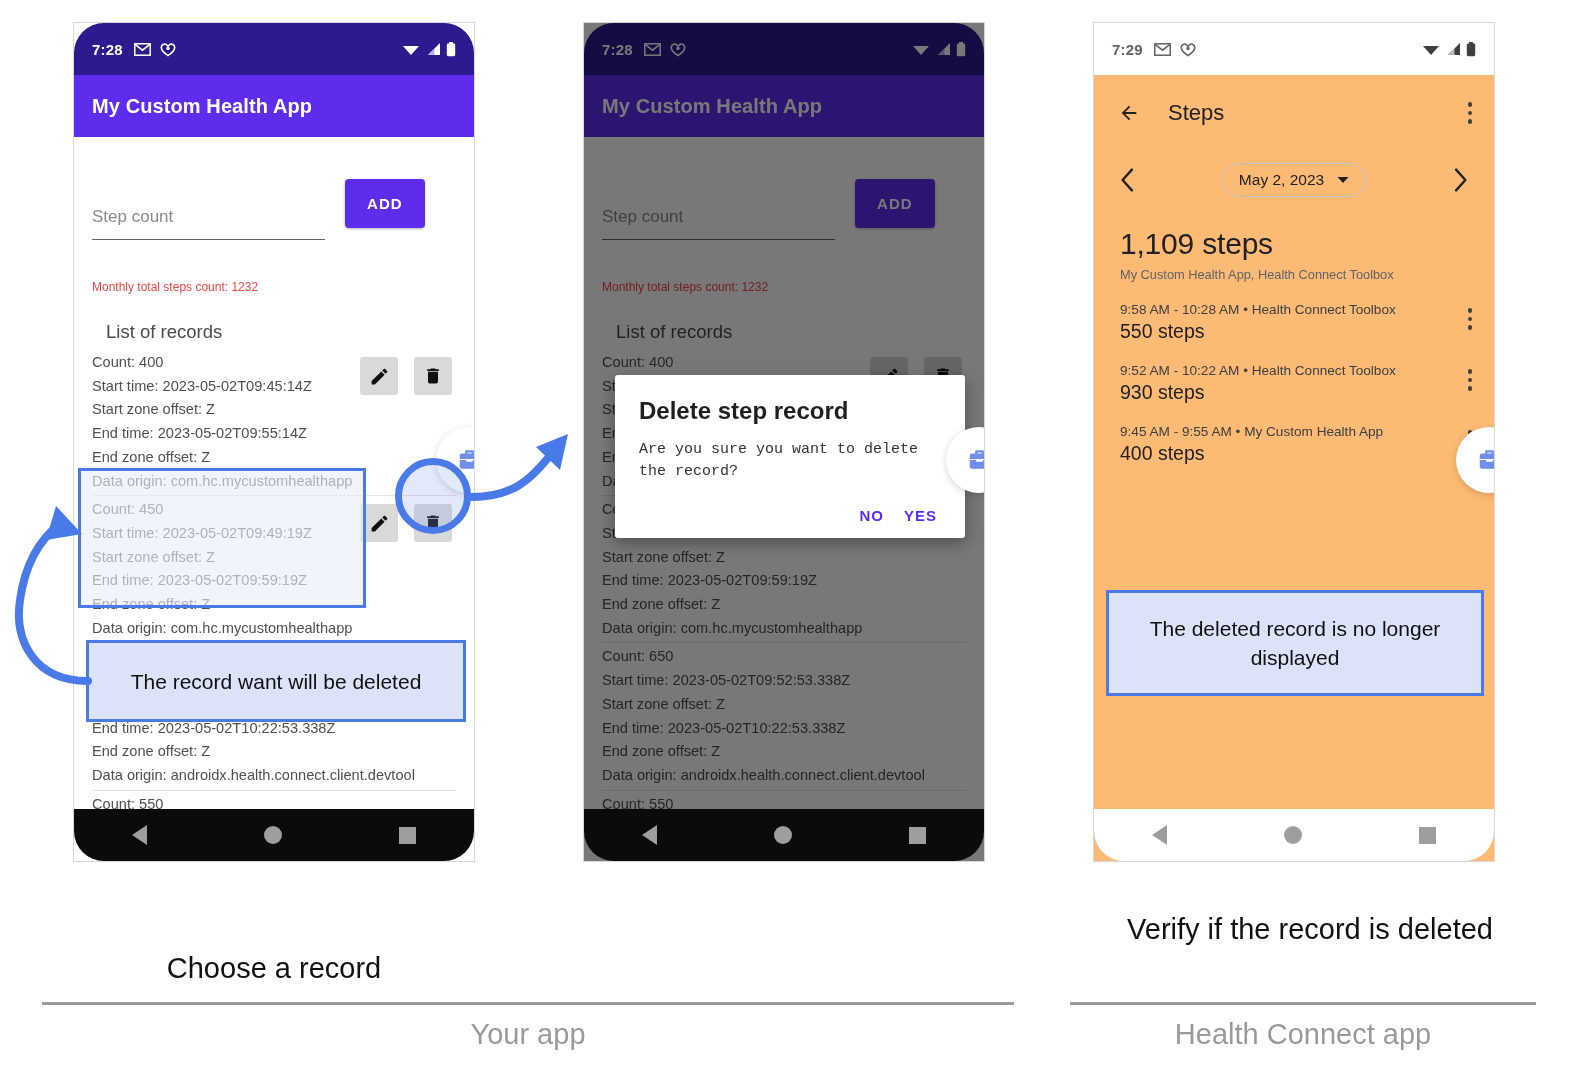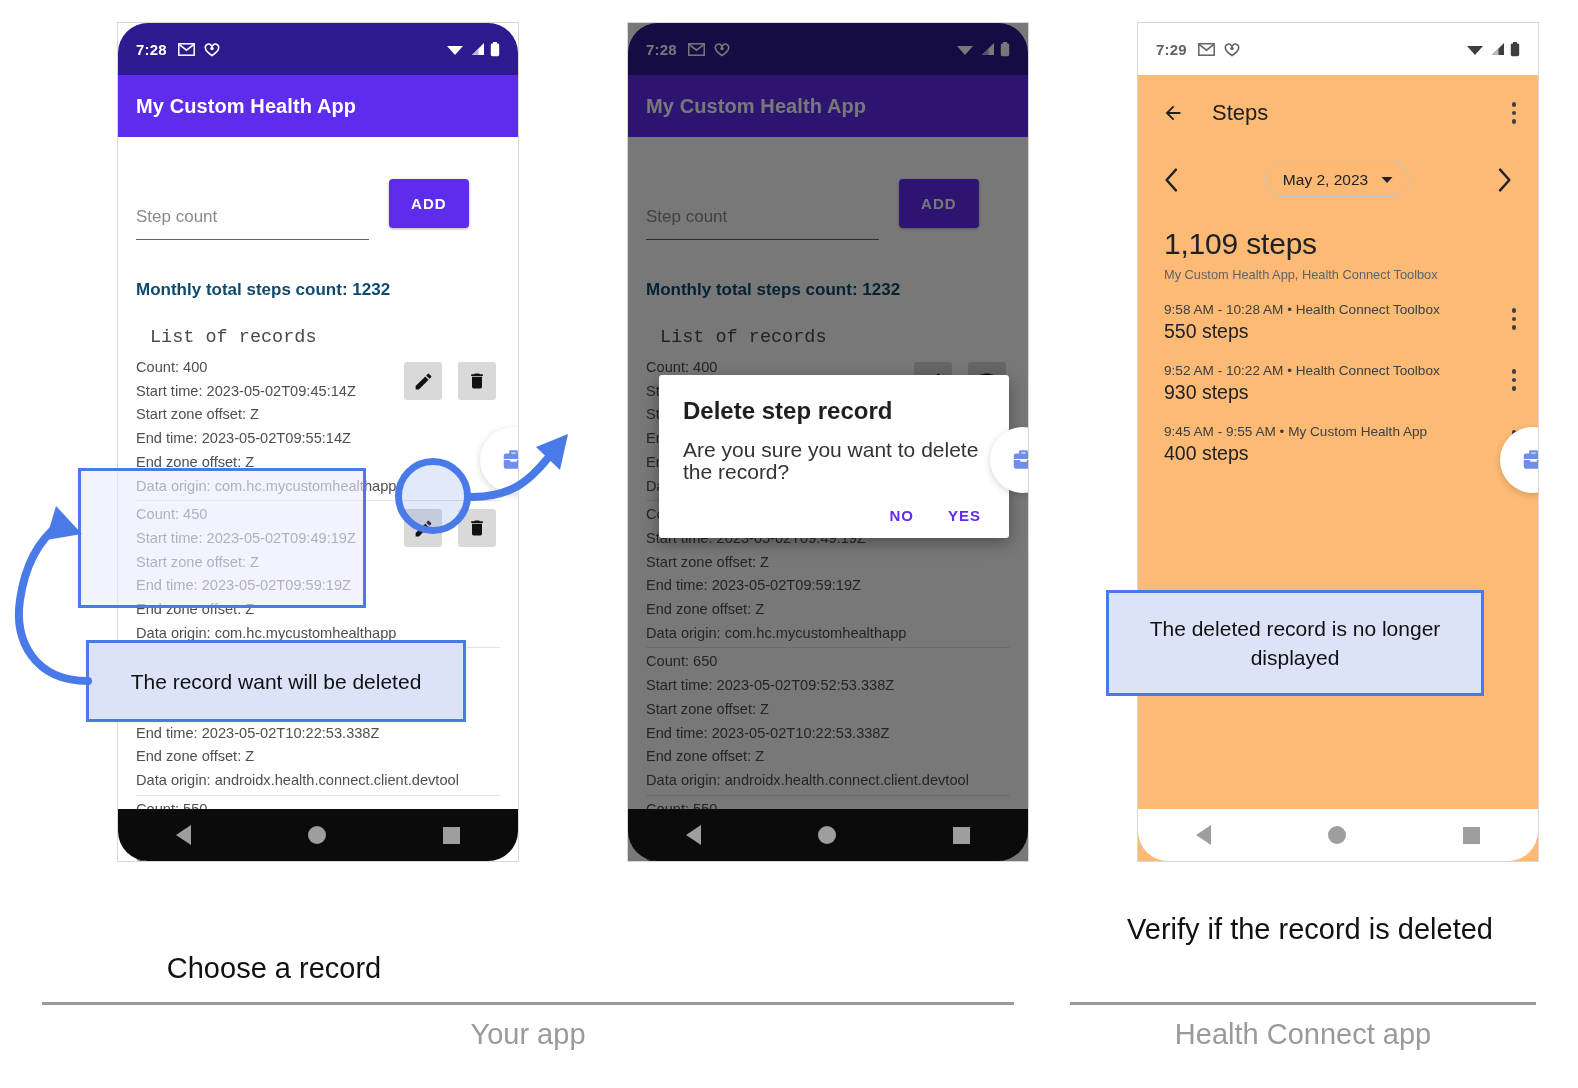--- a/index.html
+++ b/index.html
@@ -11,21 +11,20 @@
   }
   #root { position: relative; width: 1578px; height: 1088px; }
 
   
   .phone {
     position: absolute;
     width: 402px; height: 840px;
     border: 1px solid #d8d8d8;
     background: #fff;
     overflow: hidden;
-    margin-left: 44px;
   }
   #phone1 { left: 73px;   top: 22px; }
   #phone2 { left: 583px;  top: 22px; }
   #phone3 { left: 1093px; top: 22px; }
 
   .screen { position: absolute; inset: 0; overflow: hidden; }
 
   
   .statusbar {
     position: relative;
@@ -55,22 +54,22 @@
   .textfield { flex: 0 0 233px; position: relative; }
   .textfield .ph { font-size: 17px; color: #8a8a8a; padding-bottom: 12px; display: block; }
   .textfield .underline { height: 1px; background: #646464; width: 100%; }
   .add-btn {
     margin-left: 20px; margin-bottom: 12px;
     background: #5e2ced; color: #fff;
     border-radius: 4px; padding: 16px 22px;
     font-size: 15px; font-weight: bold; letter-spacing: 1.1px;
     box-shadow: 0 1px 3px rgba(0,0,0,.3);
   }
-  .total-line { font-size: 17px; color: #0c4a6e; margin-top: 40px; font-weight: bold; }
-  .list-title { font-size: 18.5px; color: #4a4a4a; margin-top: 27px; margin-left: 14px; font-family: Liberation Mono, monospace; }
+  .total-line { font-size: 12px; color: #ef4444; margin-top: 40px; }
+  .list-title { font-size: 18.5px; color: #4a4a4a; margin-top: 27px; margin-left: 14px; }
 
   .rec-list { margin-top: 6px; position: relative; }
   .rec {
     position: relative;
     border-bottom: 1px solid #e3e3e3;
     padding: 2px 0 2px 0;
   }
   .rec p { font-size: 14.6px; line-height: 23.7px; color: #4f4f4f; white-space: nowrap; }
   .rec-actions { position: absolute; right: 4px; top: 8px; display: flex; gap: 16px; }
   .iconbtn {
@@ -103,22 +102,22 @@
   .scrim { position: absolute; inset: 0; background: rgba(0,0,0,.53); z-index: 20; }
 
   .dialog {
     position: absolute; z-index: 25;
     left: 31px; top: 352px; width: 350px;
     background: #fff; border-radius: 3px;
     box-shadow: 0 5px 16px rgba(0,0,0,.35);
     padding: 22px 24px 14px 24px;
   }
   .dialog h3 { font-size: 24px; color: #1f1f1f; font-weight: bold; }
-  .dialog p { font-size: 21px; color: #333; margin-top: 14px; line-height: 22px; }
-  .dialog .actions { display: flex; justify-content: flex-end; gap: 34px; margin-top: 24px; padding-right: 4px; }
+  .dialog p { font-size: 15px; color: #333; margin-top: 14px; line-height: 22px; font-family: Liberation Mono, monospace; }
+  .dialog .actions { display: flex; justify-content: flex-end; gap: 20px; margin-top: 24px; padding-right: 4px; }
   .dialog .actions span { color: #5e2ced; font-size: 15px; font-weight: bold; letter-spacing: 1px; }
 
   
   .hc-body { background:#fdba74; height: 788px; position: relative; font-family:"Liberation Sans", sans-serif; }
   .hc-topbar { display:flex; align-items:center; height: 76px; padding: 0 22px; }
   .hc-title { font-size: 22px; color:#202124; margin-left: 26px; }
   .hc-kebab { margin-left:auto; }
   .hc-daterow { display:flex; align-items:center; justify-content:space-between; padding: 12px 26px 0 26px; }
   .hc-chip {
     border:1px solid #c4c7c5; border-radius: 18px;

